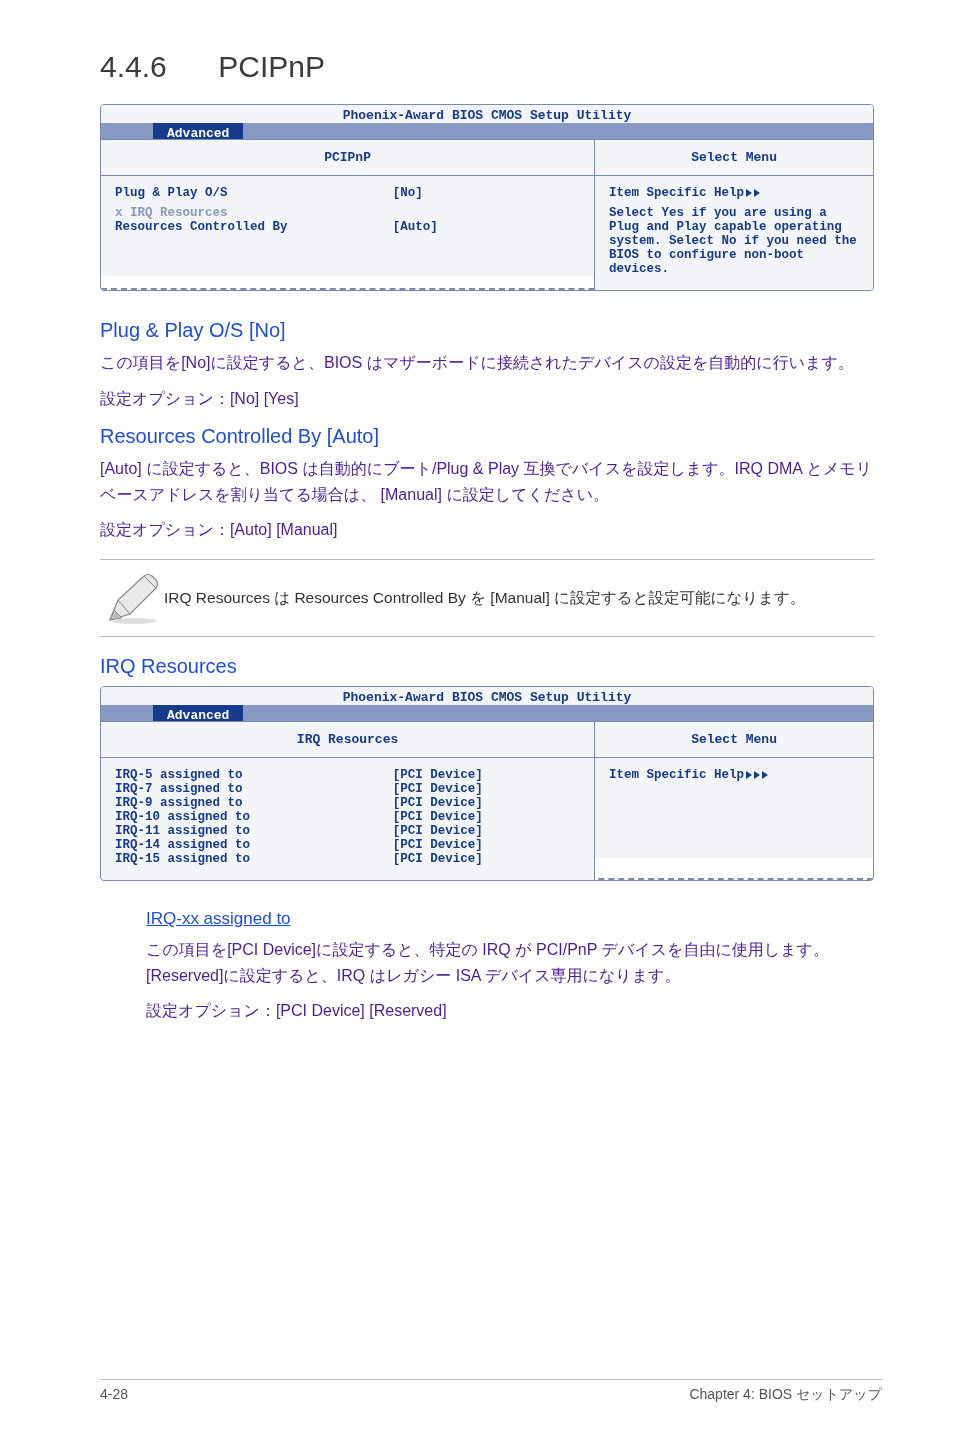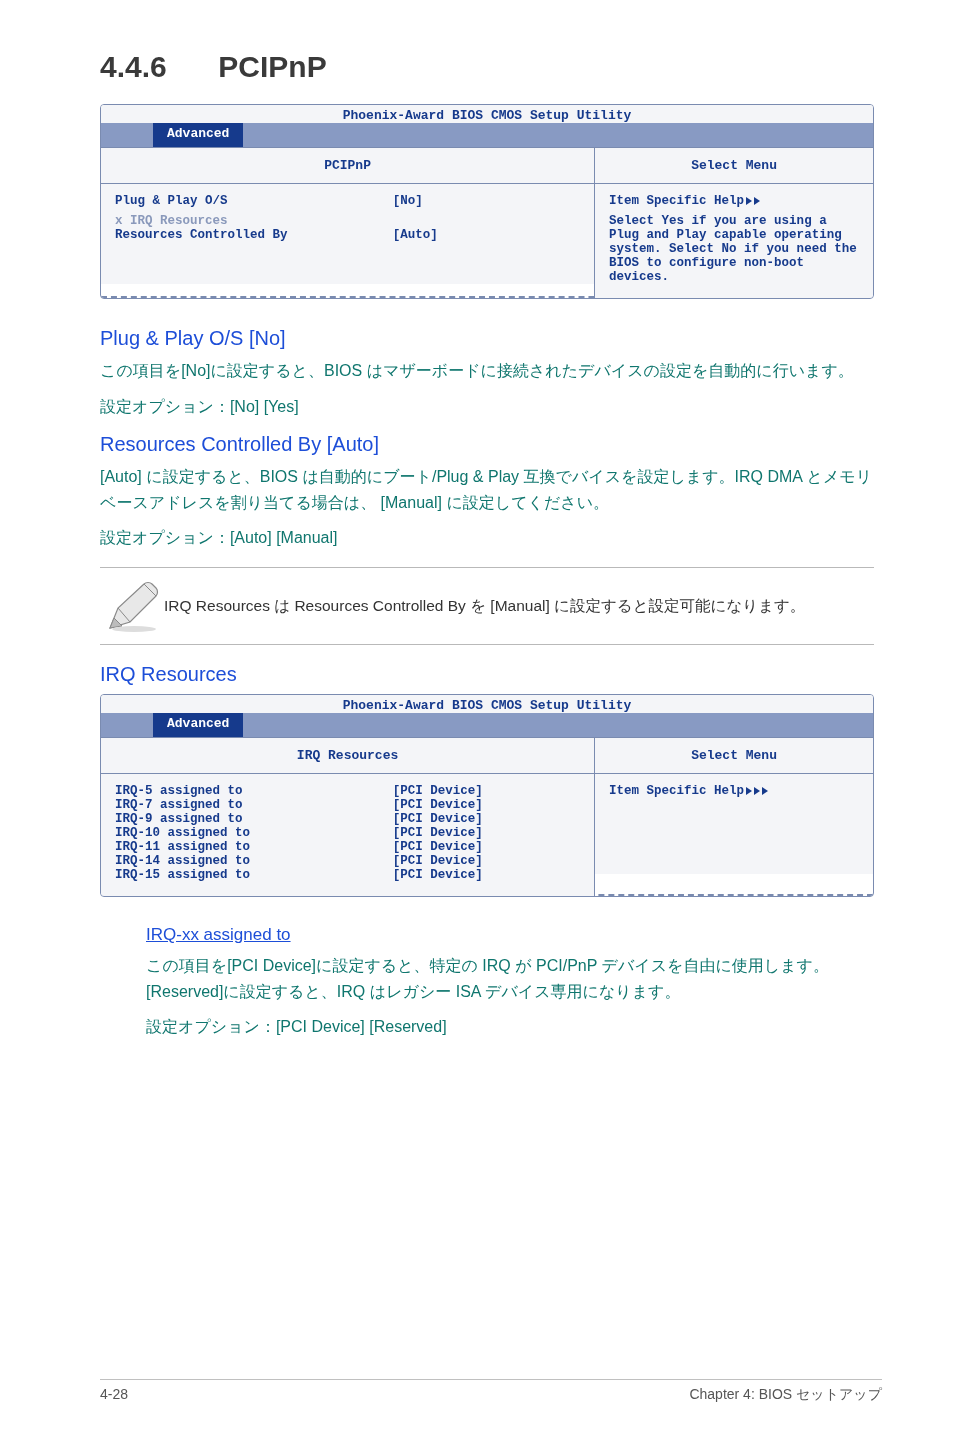--- a/index.html
+++ b/index.html
@@ -7,42 +7,42 @@
       width: 954px;
       height: 1438px;
       background: #fff;
       font-family: "Hiragino Sans", "Meiryo", sans-serif;
       color: #222;
       padding: 50px 80px 30px 100px;
       position: relative;
     }
     h1.section {
       font-size: 30px;
-      font-weight: 700;
+      font-weight: 400;
       color: #3a3a3a;
       margin-bottom: 20px;
     }
     h1.section .num { display: inline-block; width: 110px; }
     .bios-box {
       border: 1.5px solid #7a8bb0;
       border-radius: 4px;
       overflow: hidden;
       margin-bottom: 28px;
       font-family: "Courier New", monospace;
       font-size: 13px;
     }
     .bios-title {
       text-align: center;
       color: #163a8c;
       font-weight: bold;
       background: #f4f5f8;
       padding: 3px 0 0 0;
       font-size: 13px;
     }
-    .tab-row { background: #889ac3; height: 24px; position: relative; }
+    .tab-row { background: #889ac3; height: 16px; position: relative; }
     .tab {
       position: absolute;
       top: 0; bottom: 0;
       left: 52px;
       background: #163a8c;
       color: #fff;
       padding: 3px 14px;
       font-weight: bold;
       font-size: 13px;
     }
@@ -93,21 +93,21 @@
     .subhead {
       font-size: 20px;
       font-weight: 500;
       color: #1d4ed8;
       margin: 14px 0 8px 0;
     }
     .subhead-under { text-decoration: underline; font-size: 17px; margin-left: 46px; margin-top: 20px; margin-bottom: 8px; }
     .body-text {
       font-size: 16px;
       line-height: 1.6;
-      color: #0f766e;
+      color: #4c1d95;
       margin-bottom: 10px;
     }
     .body-text.indent { margin-left: 46px; }
     .note-row {
       display: flex;
       align-items: center;
       border-top: 1px solid #b9b9b9;
       border-bottom: 1px solid #b9b9b9;
       padding: 10px 8px 10px 4px;
       margin: 16px 0 18px 0;

